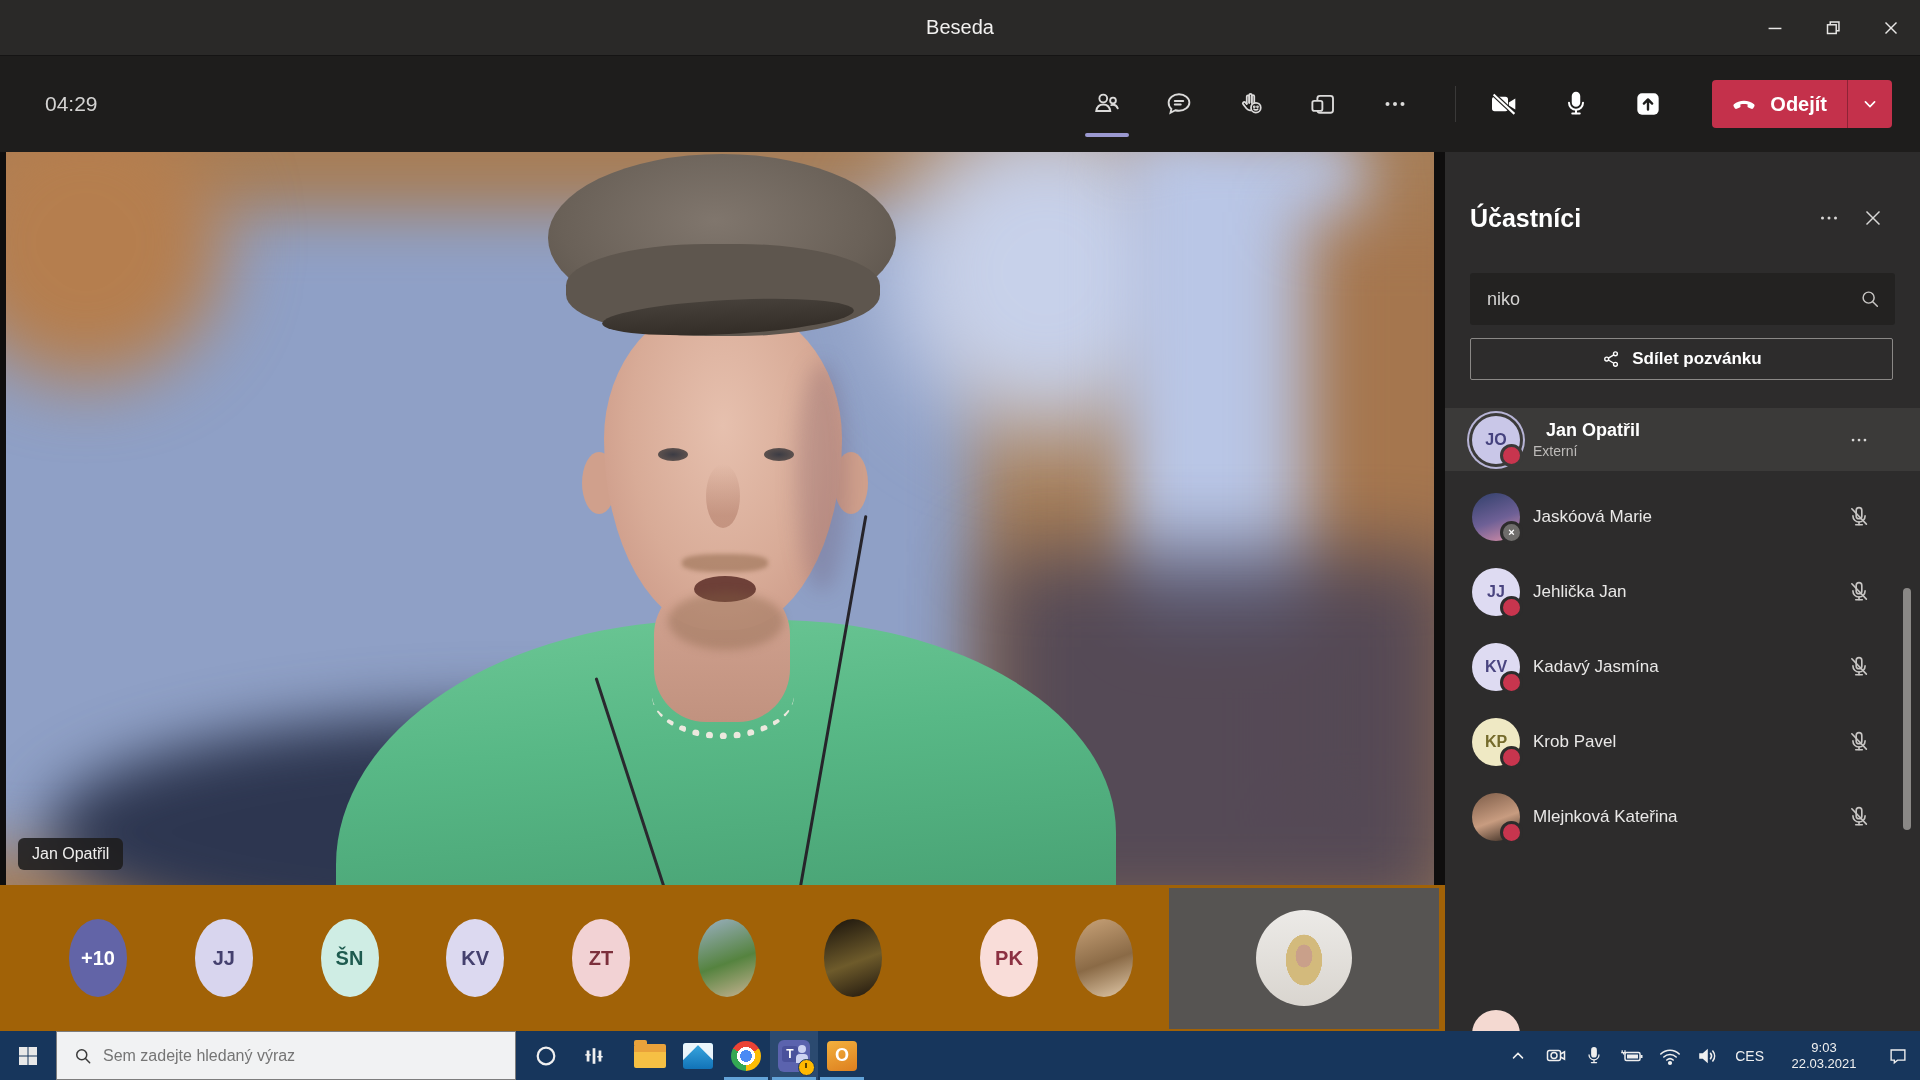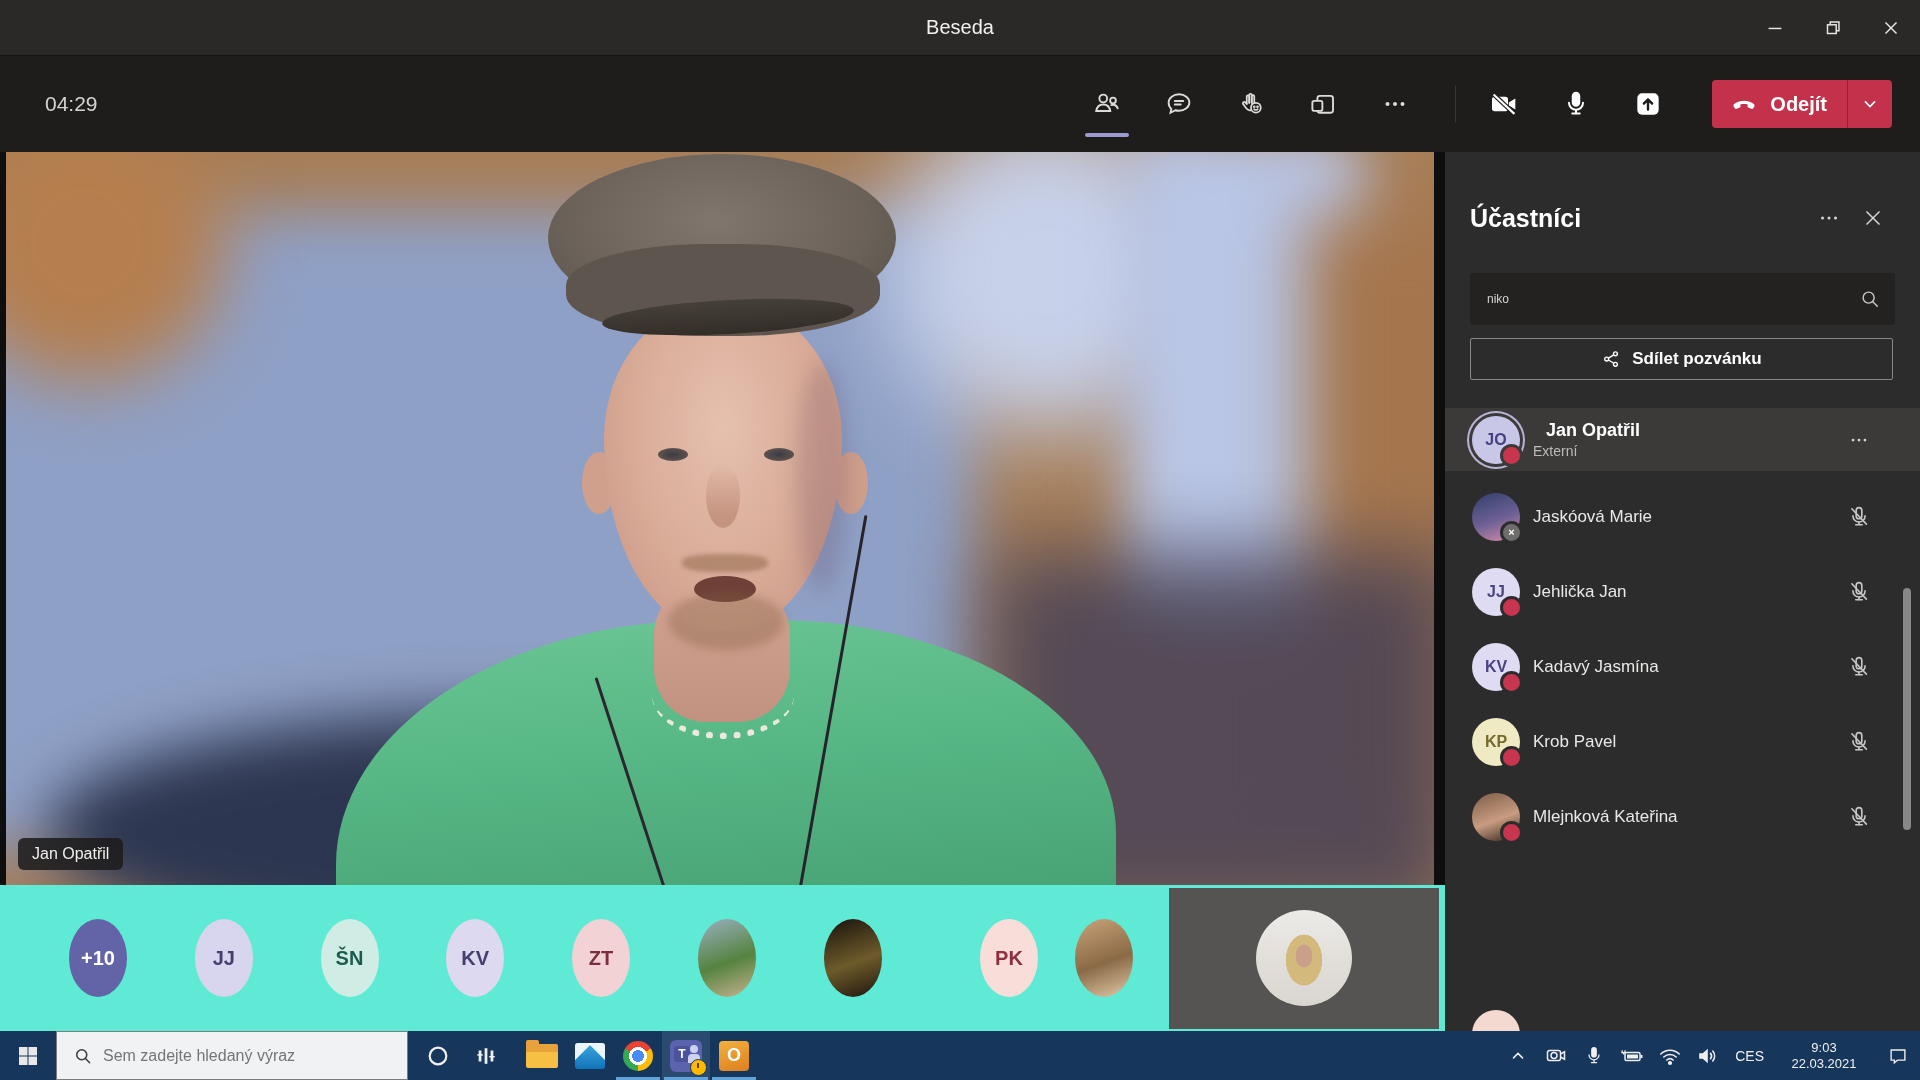--- a/index.html
+++ b/index.html
@@ -27,33 +27,33 @@
   .leave-caret{width:44px;display:flex;align-items:center;justify-content:center;border-left:1px solid rgba(0,0,0,.28)}
 
   
   .stage{position:absolute;top:152px;left:0;width:1445px;height:733px;background:#0f0e0e}
   .video-tile{position:absolute;left:6px;top:0;width:1428px;height:733px;overflow:hidden;background:#a77e58}
   .vshape{position:absolute}
   .nametag{position:absolute;left:12px;bottom:15px;background:rgba(30,29,28,.88);color:#f0efee;
     font-size:16px;padding:7px 14px;border-radius:6px;z-index:5}
 
   
-  .filmstrip{position:absolute;top:885px;left:0;width:1546px;height:146px;background:#5eead4}
+  .filmstrip{position:absolute;top:885px;left:0;width:1546px;height:146px;background:#a16207}
   .fs-tile{position:absolute;top:34px;width:58px;height:78px;border-radius:50%;
     display:flex;align-items:center;justify-content:center;font-size:20px;font-weight:700}
   .self-tile{position:absolute;left:1169px;top:3px;width:270px;height:141px;background:#565452}
   .self-avatar{position:absolute;left:87px;top:22px;width:96px;height:96px;border-radius:50%}
 
   
   .panel{position:absolute;left:1445px;top:152px;width:475px;height:879px;background:#2d2c2c}
   .panel-header{position:absolute;left:25px;top:46px;right:25px;height:40px;display:flex;align-items:center}
   .panel-title{color:#fff;font-size:25px;font-weight:700;flex:1}
   .panel-hbtn{width:44px;height:36px;display:flex;align-items:center;justify-content:center}
   .panel-search{position:absolute;left:25px;top:121px;width:425px;height:52px;background:#232221;border-radius:3px;display:flex;align-items:center}
-  .panel-search input{flex:1;background:transparent;border:0;outline:0;color:#d5d4d3;font-size:12px;
+  .panel-search input{flex:1;background:transparent;border:0;outline:0;color:#d5d4d3;font-size:18px;
     padding:0 0 0 17px;font-family:"Liberation Sans",sans-serif}
   .panel-search .sicon{padding:0 14px}
   .invite-btn{position:absolute;left:25px;top:186px;width:423px;height:42px;border:1px solid #8a8886;border-radius:2px;
     display:flex;align-items:center;justify-content:center;gap:10px;color:#fff;font-size:17px;font-weight:700;box-sizing:border-box}
   .p-row{position:relative;height:75px;display:flex;align-items:center;padding-left:27px;box-sizing:border-box}
   .p-row.selected{position:absolute;left:0;top:256px;width:475px;height:63px;background:#3b3a39;padding-left:27px}
   .rows{position:absolute;left:0;top:327px;width:475px}
   .avatar{position:relative;width:48px;height:48px;border-radius:50%;display:flex;align-items:center;justify-content:center;
     font-size:16px;font-weight:700;flex:0 0 48px}
   .avatar.ring{box-shadow:0 0 0 3px #3b3a39,0 0 0 5px #b7b4d6}
@@ -65,21 +65,21 @@
   .p-sub{color:#bdbbb9;font-size:14px;margin-top:2px}
   .row-mic{position:absolute;right:48px;top:50%;transform:translateY(-50%)}
   .row-more{position:absolute;right:50px;top:50%;transform:translateY(-50%)}
   .partial-avatar{position:absolute;left:27px;top:858px;width:48px;height:48px;border-radius:50%}
   .scroll-thumb{position:absolute;left:458px;top:436px;width:8px;height:242px;background:#8a8886;border-radius:4px}
 
   
   .taskbar{position:absolute;top:1031px;left:0;width:1920px;height:49px;background:#17365c;z-index:10;display:flex;align-items:center}
   .tb-btn{width:48px;height:49px;display:flex;align-items:center;justify-content:center;position:relative;flex:0 0 auto}
   .tb-start{width:56px}
-  .tb-search{width:352px;height:49px;background:#f1f2f3;border:1px solid #7d7d7d;box-sizing:border-box;
+  .tb-search{width:460px;height:49px;background:#f1f2f3;border:1px solid #7d7d7d;box-sizing:border-box;
     display:flex;align-items:center;flex:0 0 auto}
   .tb-search input{flex:1;border:0;outline:0;background:transparent;color:#2f2f2f;font-size:16px;
     font-family:"Liberation Sans",sans-serif;padding:0}
   .tb-search .mag{padding:0 10px 0 16px}
   .tb-underline{position:absolute;left:2px;bottom:0;width:44px;height:3px}
   .tb-highlight{background:#2b4a70}
   .tray{margin-left:auto;display:flex;align-items:center;height:49px}
   .tray-btn{width:38px;height:49px;display:flex;align-items:center;justify-content:center;flex:0 0 auto}
   .tray-lang{color:#f0f0f0;font-size:14px;padding:0 8px}
   .tray-clock{color:#f0f0f0;font-size:13px;text-align:center;line-height:16px;padding:0 10px;min-width:84px}

